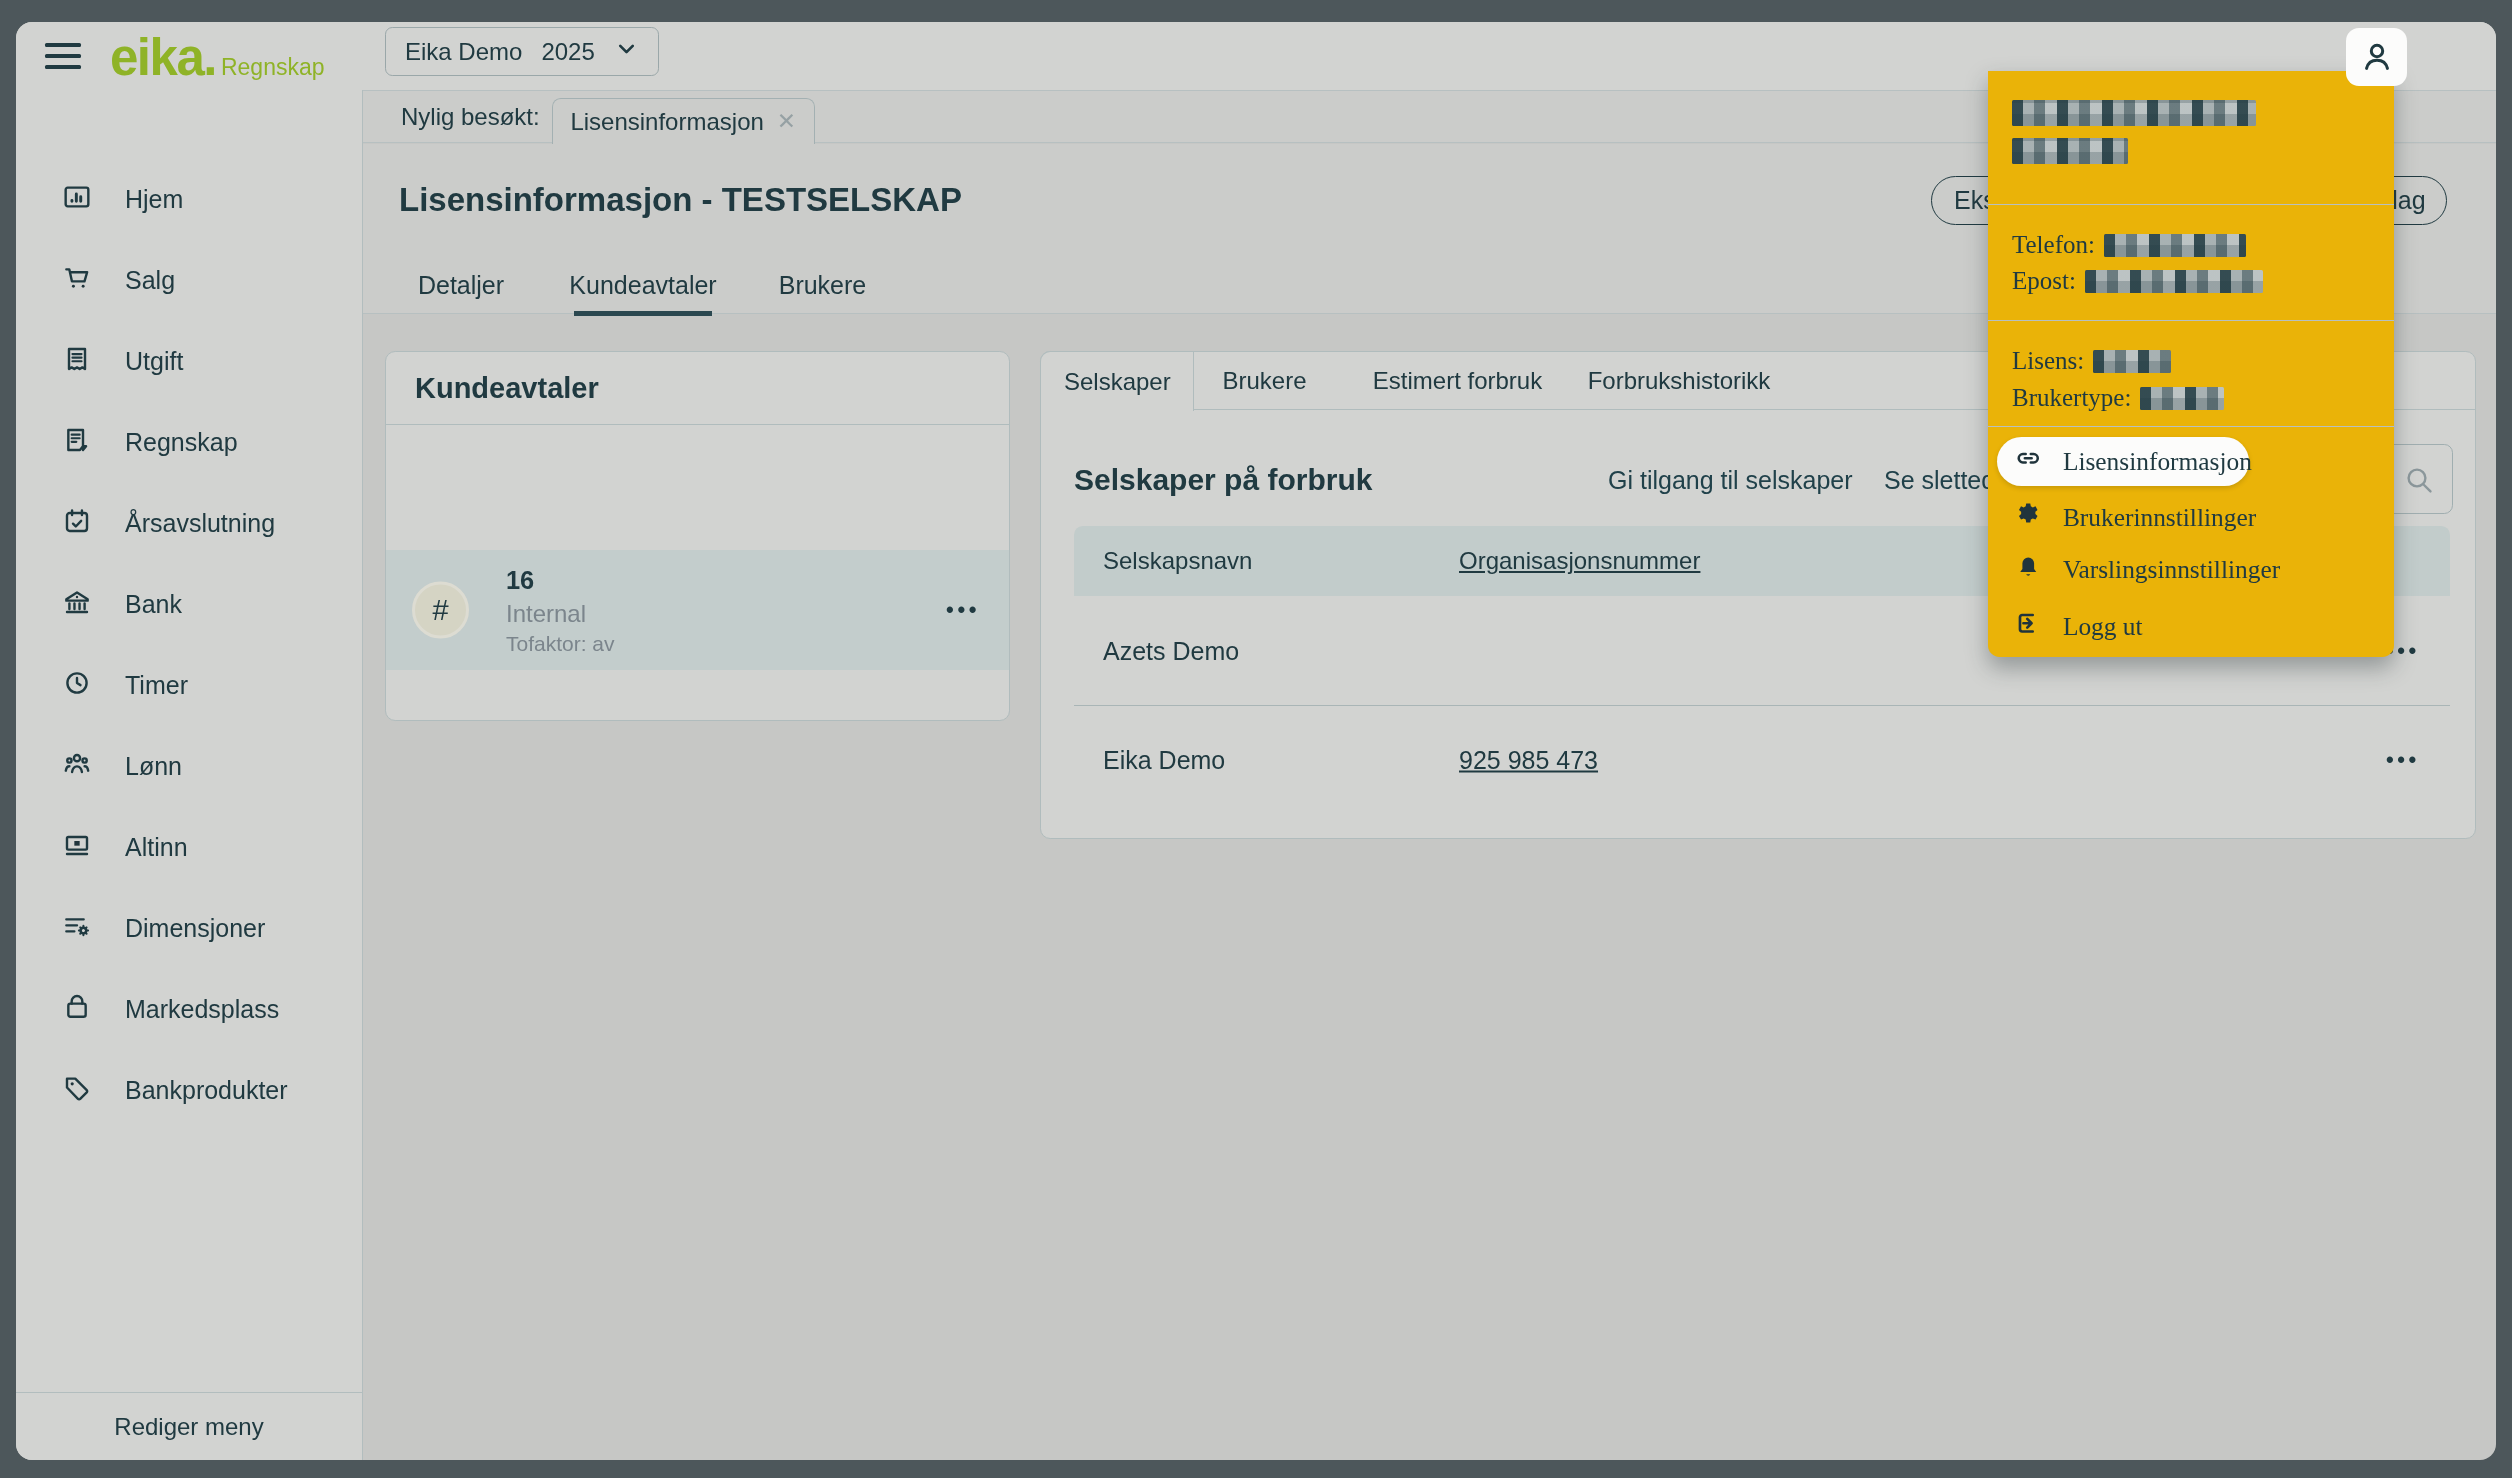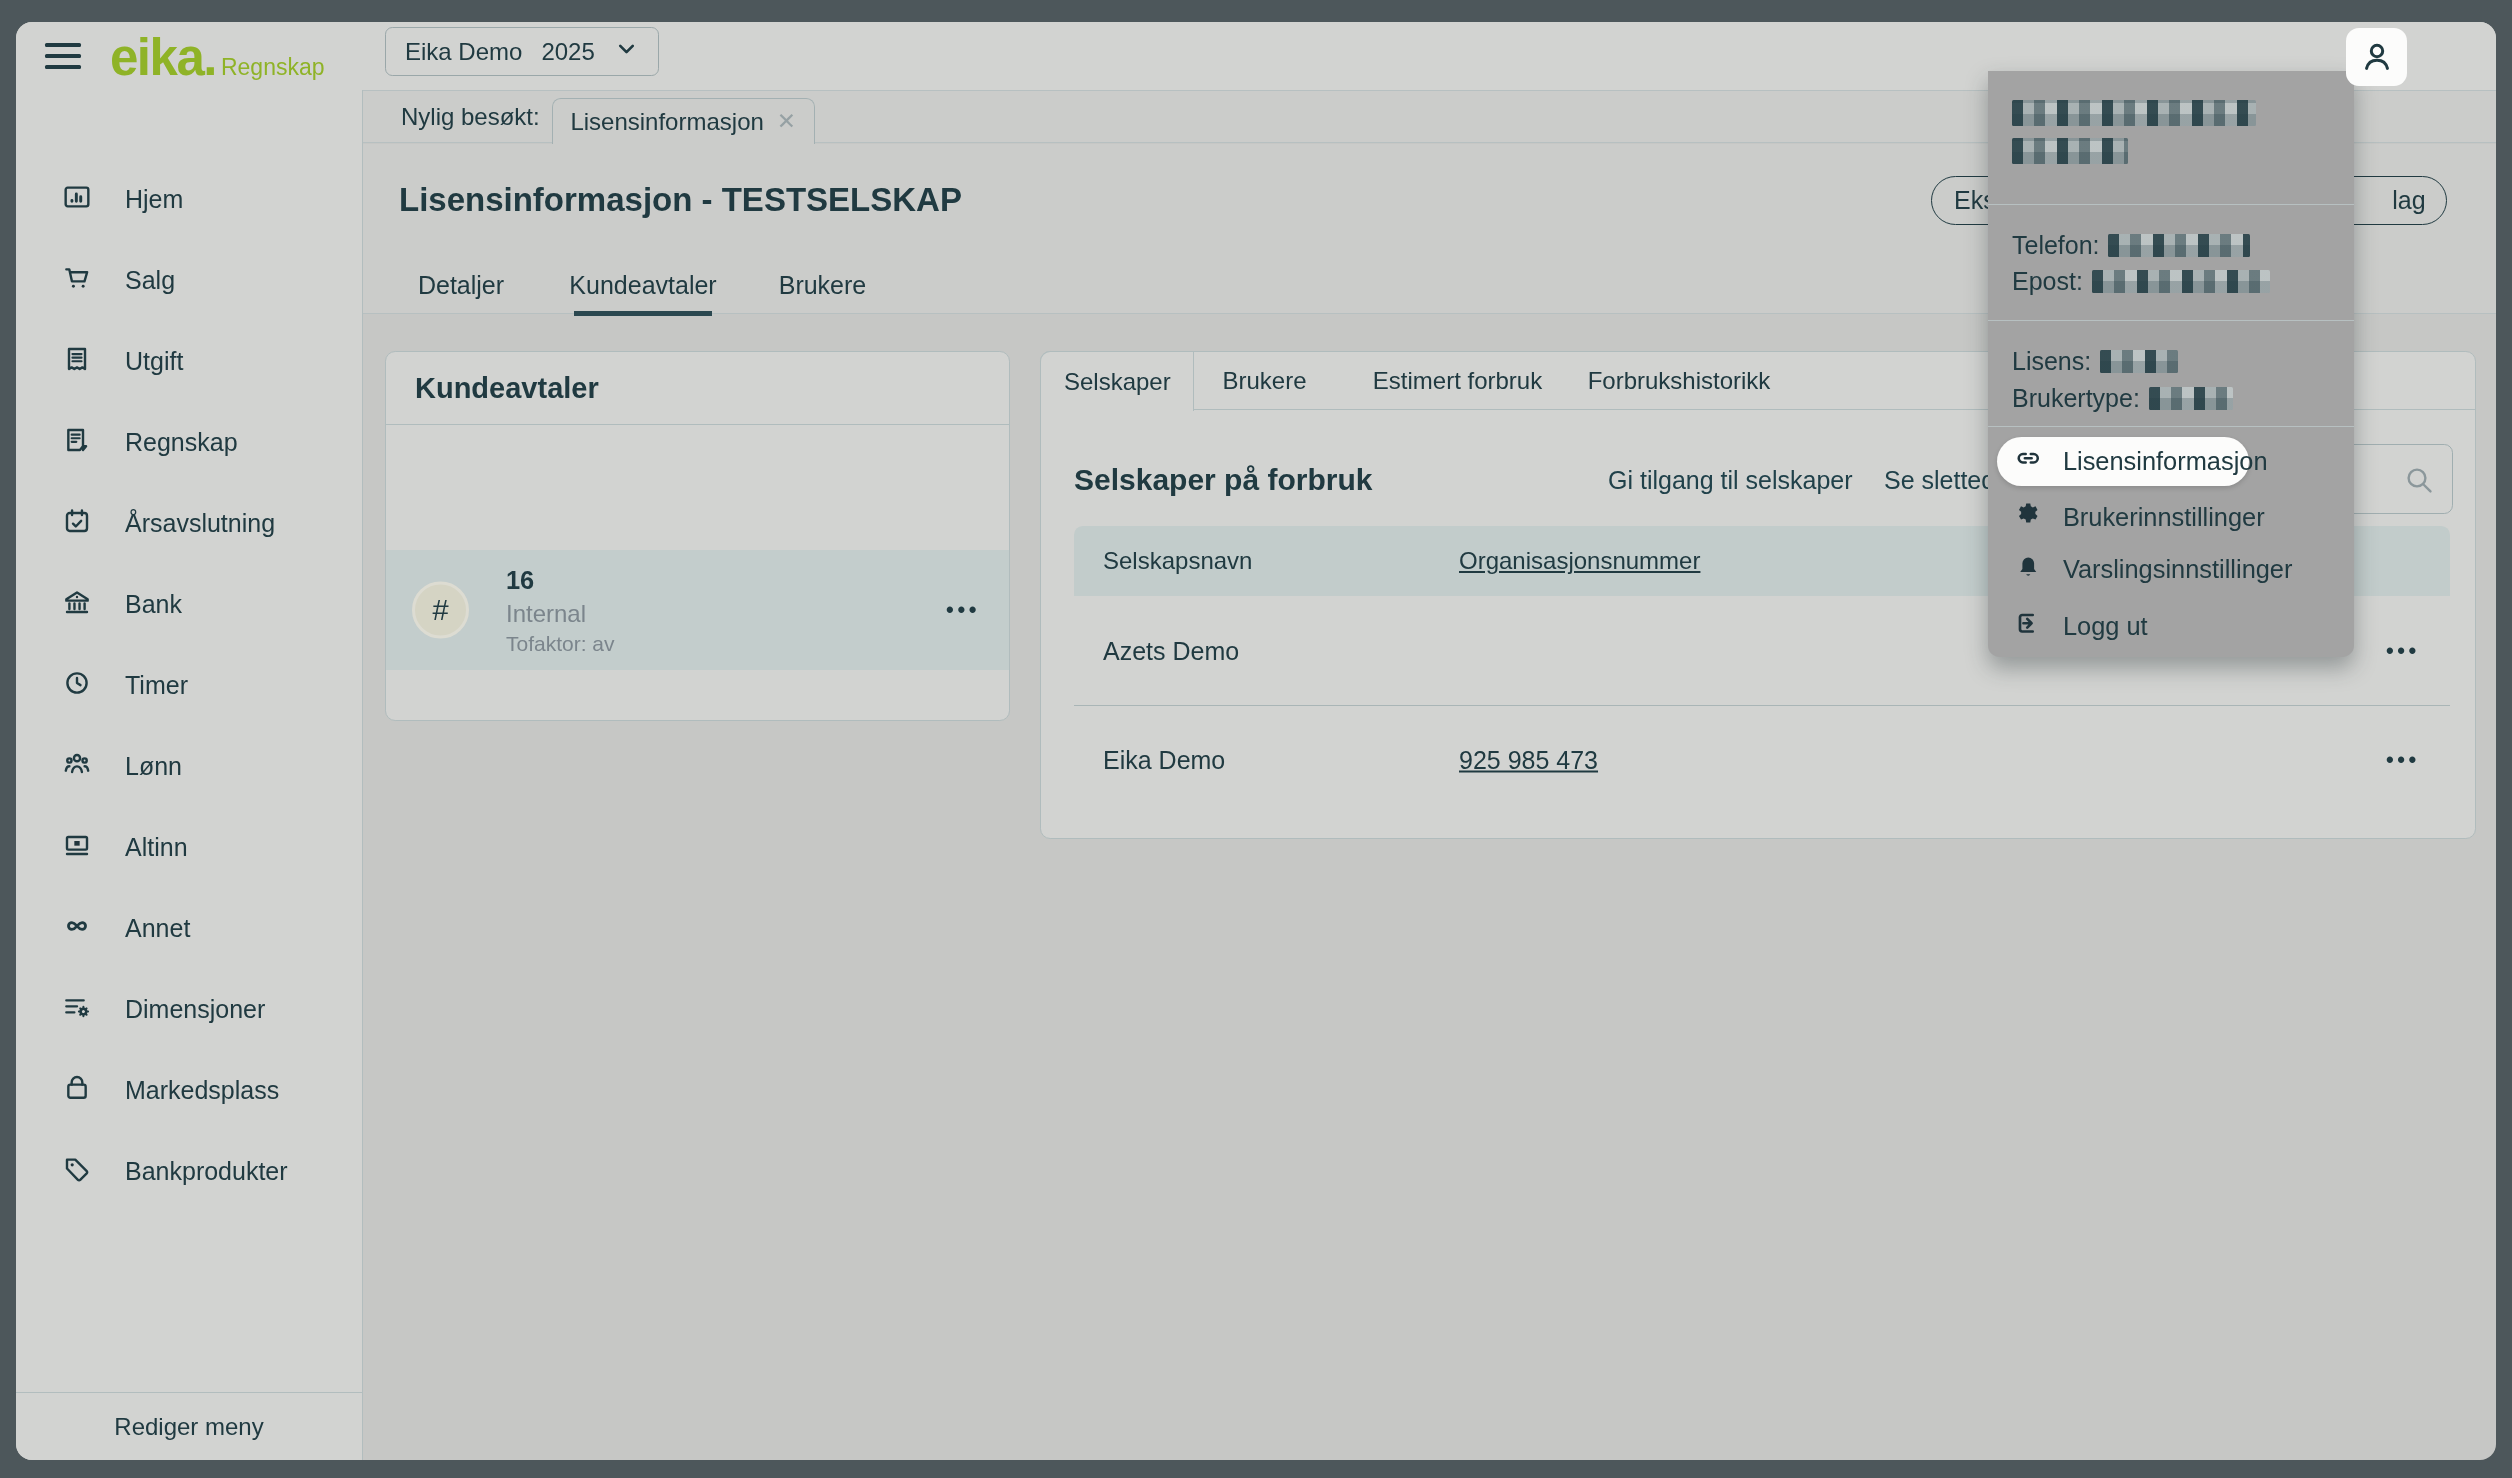--- a/index.html
+++ b/index.html
@@ -66,21 +66,21 @@
   .rc-search svg{position:absolute;right:17.4px;top:19px;}
   .rc-table{position:absolute;left:33px;top:174px;width:1376px;}
   .t-head{height:70px;background:#c2cccb;border-radius:8.7px 8.7px 0 0;position:relative;font-size:24px;color:#203a41;}
   .t-row{height:109px;position:relative;font-size:25px;color:#203a41;}
   .t-row + .t-row{border-top:0.7px solid #a9b5b6;}
   .t-c1{position:absolute;left:29px;top:50%;transform:translateY(-50%);}
   .t-c2{position:absolute;left:385px;top:50%;transform:translateY(-50%);text-decoration:underline;}
   .t-dots{position:absolute;left:1312px;top:50%;transform:translateY(-50%);}
 
   
-  .dropdown{position:absolute;left:1972px;top:49px;width:366px;height:586px;background:#a3a3a3;border-radius:0 0 11.6px 11.6px;box-shadow:0 10.2px 22px rgba(35,45,50,.35);z-index:50;}
+  .dropdown{position:absolute;left:1972px;top:49px;width:406px;height:586px;background:#eab308;border-radius:0 0 11.6px 11.6px;box-shadow:0 10.2px 22px rgba(35,45,50,.35);z-index:50;font-family:Liberation Serif, serif;}
   .dd-divider{position:absolute;left:0;right:0;height:0.7px;background:#b7c0c1;}
   .dd-row{position:absolute;left:24px;right:14.5px;display:flex;align-items:center;gap:8.7px;font-size:25px;color:#203a41;white-space:nowrap;}
   .px{display:inline-block;height:23px;border-radius:1.5px;vertical-align:middle;
       background:
         repeating-linear-gradient(90deg, rgba(32,58,65,.88) 0 11px, rgba(32,58,65,.18) 11px 22px, rgba(32,58,65,.55) 22px 33px, rgba(32,58,65,.06) 33px 45px),
         repeating-linear-gradient(0deg,#9fa9ab 0 11.6px,#c6cccc 11.6px 23px);}
   .menu-item{position:absolute;left:9.4px;width:305px;height:49px;display:flex;align-items:center;gap:19px;padding-left:16px;font-size:25.4px;color:#203a41;border-radius:25px;cursor:pointer;}
   .menu-item.active{width:252px;background:#fcfcfb;box-shadow:0 2.2px 5.8px rgba(0,0,0,.15);}
   svg.mi{stroke:#20343c;fill:none;stroke-width:2;stroke-linecap:round;stroke-linejoin:round;}
 </style>
@@ -195,26 +195,20 @@
       </div>
       <div class="sb-item">
         <span><svg class="ic" width="32" height="32" viewBox="0 0 24 24">
                 <rect x="4.5" y="6" width="15" height="9.5" rx="1"></rect>
                 <rect x="10" y="9" width="4" height="3.5" fill="#20343c" stroke="none"></rect>
                 <path d="M4.5 18.8h15"></path>
               </svg></span>
         <span>Altinn</span>
       </div>
       <div class="sb-item">
-        <span><svg class="ic" width="32" height="32" viewBox="0 0 24 24" style="stroke-width:2.1">
-                <path d="M12 12c-1.2-1.4-2.1-2.6-3.8-2.6a2.6 2.6 0 0 0 0 5.2c1.7 0 2.6-1.2 3.8-2.6zm0 0c1.2 1.4 2.1 2.6 3.8 2.6a2.6 2.6 0 0 0 0-5.2c-1.7 0-2.6 1.2-3.8 2.6z"></path>
-              </svg></span>
-        <span>Annet</span>
-      </div>
-      <div class="sb-item">
         <span><svg class="ic" width="32" height="32" viewBox="0 0 24 24">
                 <path d="M4 7h13M4 11.5h8M4 16h6"></path>
                 <circle cx="16.8" cy="15.4" r="2.1"></circle>
                 <path d="M16.8 11.9v1.4M16.8 17.5v1.4M13.4 15.4h1.4M18.9 15.4h1.4M14.4 13l1 1M18.2 16.8l1 1M19.2 13l-1 1M15.4 16.8l-1 1" style="stroke-width:1.5"></path>
               </svg></span>
         <span>Dimensjoner</span>
       </div>
       <div class="sb-item">
         <span><svg class="ic" width="32" height="32" viewBox="0 0 24 24">
                 <path d="M8 9.5V7.8a4 4 0 0 1 8 0v1.7"></path>

